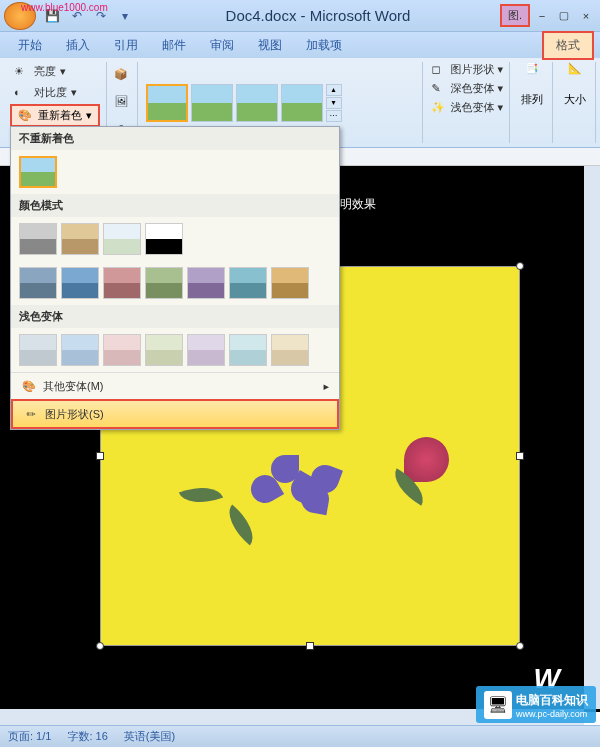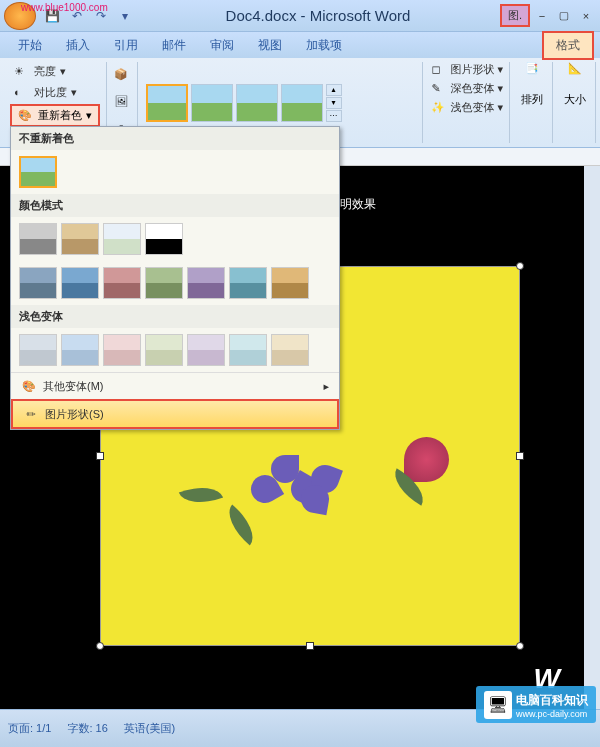--- a/index.html
+++ b/index.html
@@ -67,21 +67,21 @@
     .dd-item.highlighted { background: linear-gradient(to bottom, #ffe9a8, #ffd865); border: 2px solid #e74c3c; }
     .dd-icon { width: 16px; height: 16px; display: inline-flex; align-items: center; justify-content: center; }
     
     .watermark-tl { position: absolute; top: 2px; left: 2px; font-size: 10px; color: #e41b6e; z-index: 200; margin-left: 19px; }
     .watermark-br { position: absolute; bottom: 24px; right: 4px; display: flex; align-items: center; gap: 4px; background: rgba(47,164,231,0.9); padding: 4px 8px; border-radius: 3px; z-index: 200; }
     .watermark-br-icon { width: 28px; height: 28px; background: #fff; border-radius: 3px; display: flex; align-items: center; justify-content: center; font-size: 16px; }
     .watermark-br-text { color: #fff; font-size: 12px; font-weight: bold; }
     .watermark-br-sub { color: #fff; font-size: 9px; display: block; }
     .watermark-logo { position: absolute; bottom: 52px; right: 40px; color: #fff; font-size: 28px; font-weight: bold; z-index: 150; font-style: italic; }
     
-    .status-bar { position: absolute; bottom: 0; left: 0; right: 0; height: 38px; background: linear-gradient(to bottom, #cfe0f4, #b8d0e8); display: flex; align-items: center; padding: 0 8px; gap: 16px; font-size: 11px; color: #2c5aa0; border-top: 1px solid #9bbce0; }
+    .status-bar { position: absolute; bottom: 0; left: 0; right: 0; height: 22px; background: linear-gradient(to bottom, #cfe0f4, #b8d0e8); display: flex; align-items: center; padding: 0 8px; gap: 16px; font-size: 11px; color: #2c5aa0; border-top: 1px solid #9bbce0; }
     .scroll-v { position: absolute; right: 0; top: 166px; bottom: 38px; width: 16px; background: #dce6f2; }
     .scroll-h { position: absolute; bottom: 22px; left: 0; right: 16px; height: 16px; background: #dce6f2; }
   </style>
 </head>
 <body>
 
 <div class="watermark-tl">www.blue1000.com</div>
 
 <div class="title-bar">
   <div class="office-btn"></div>

